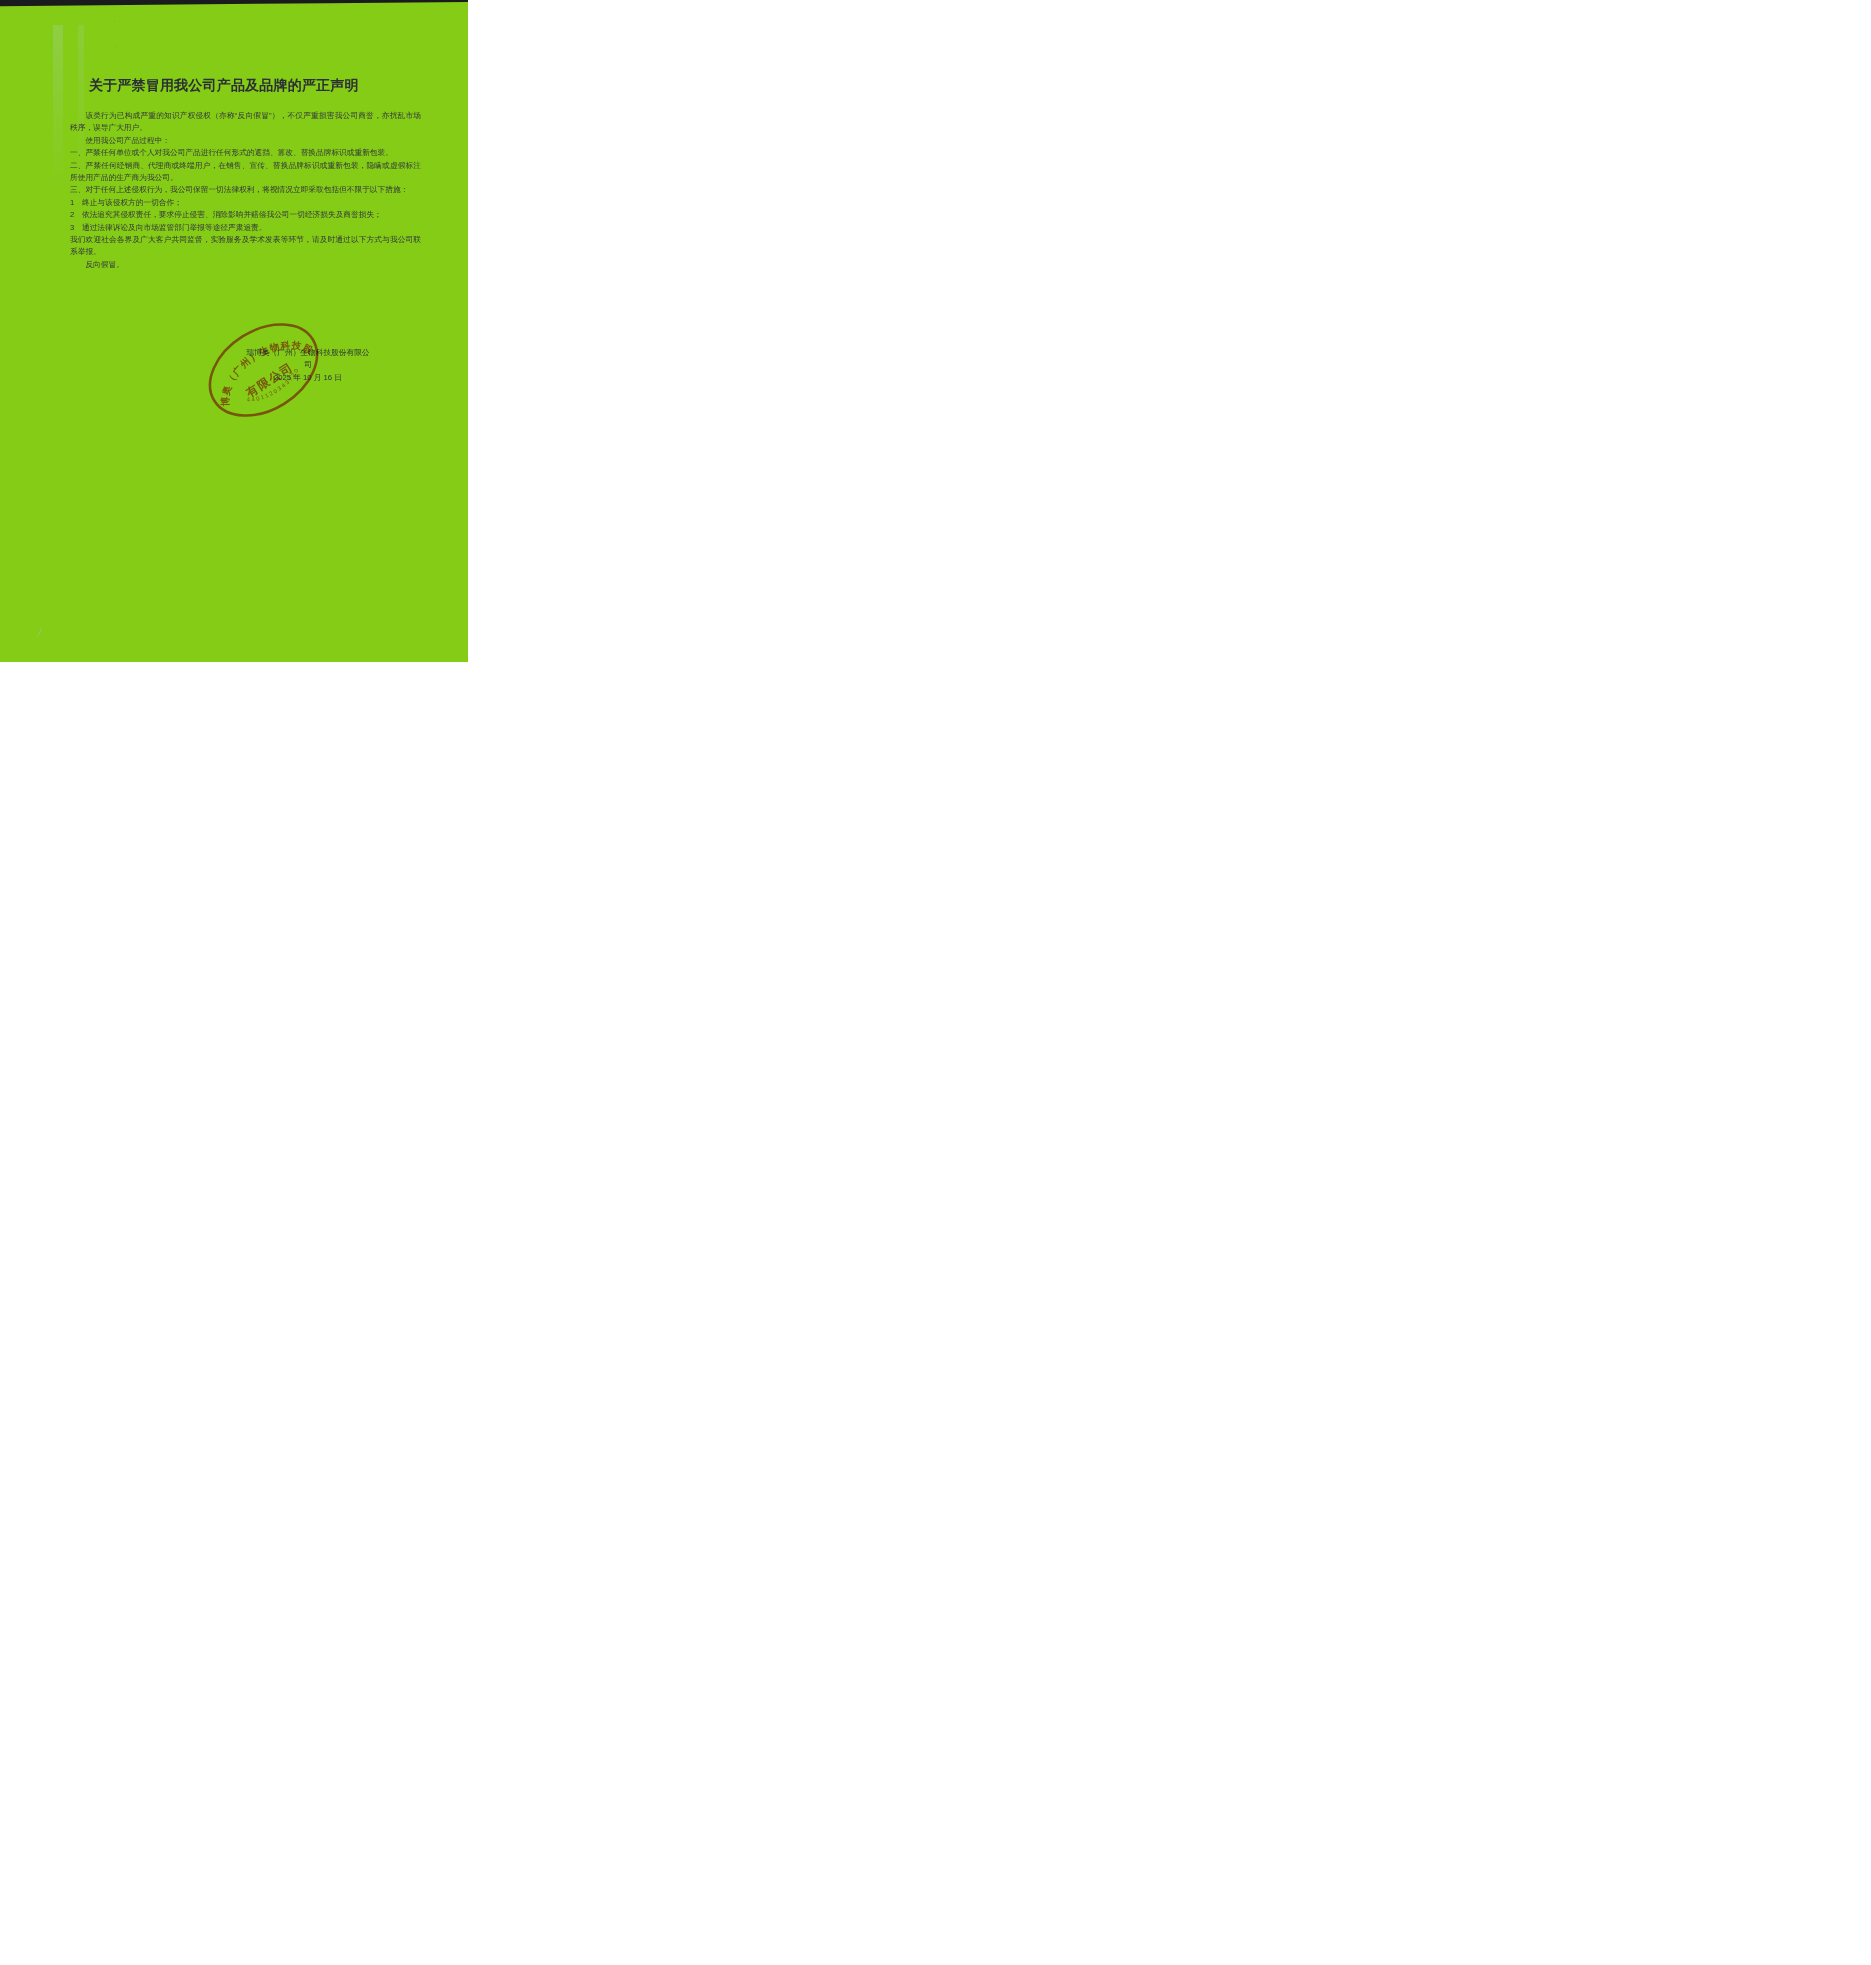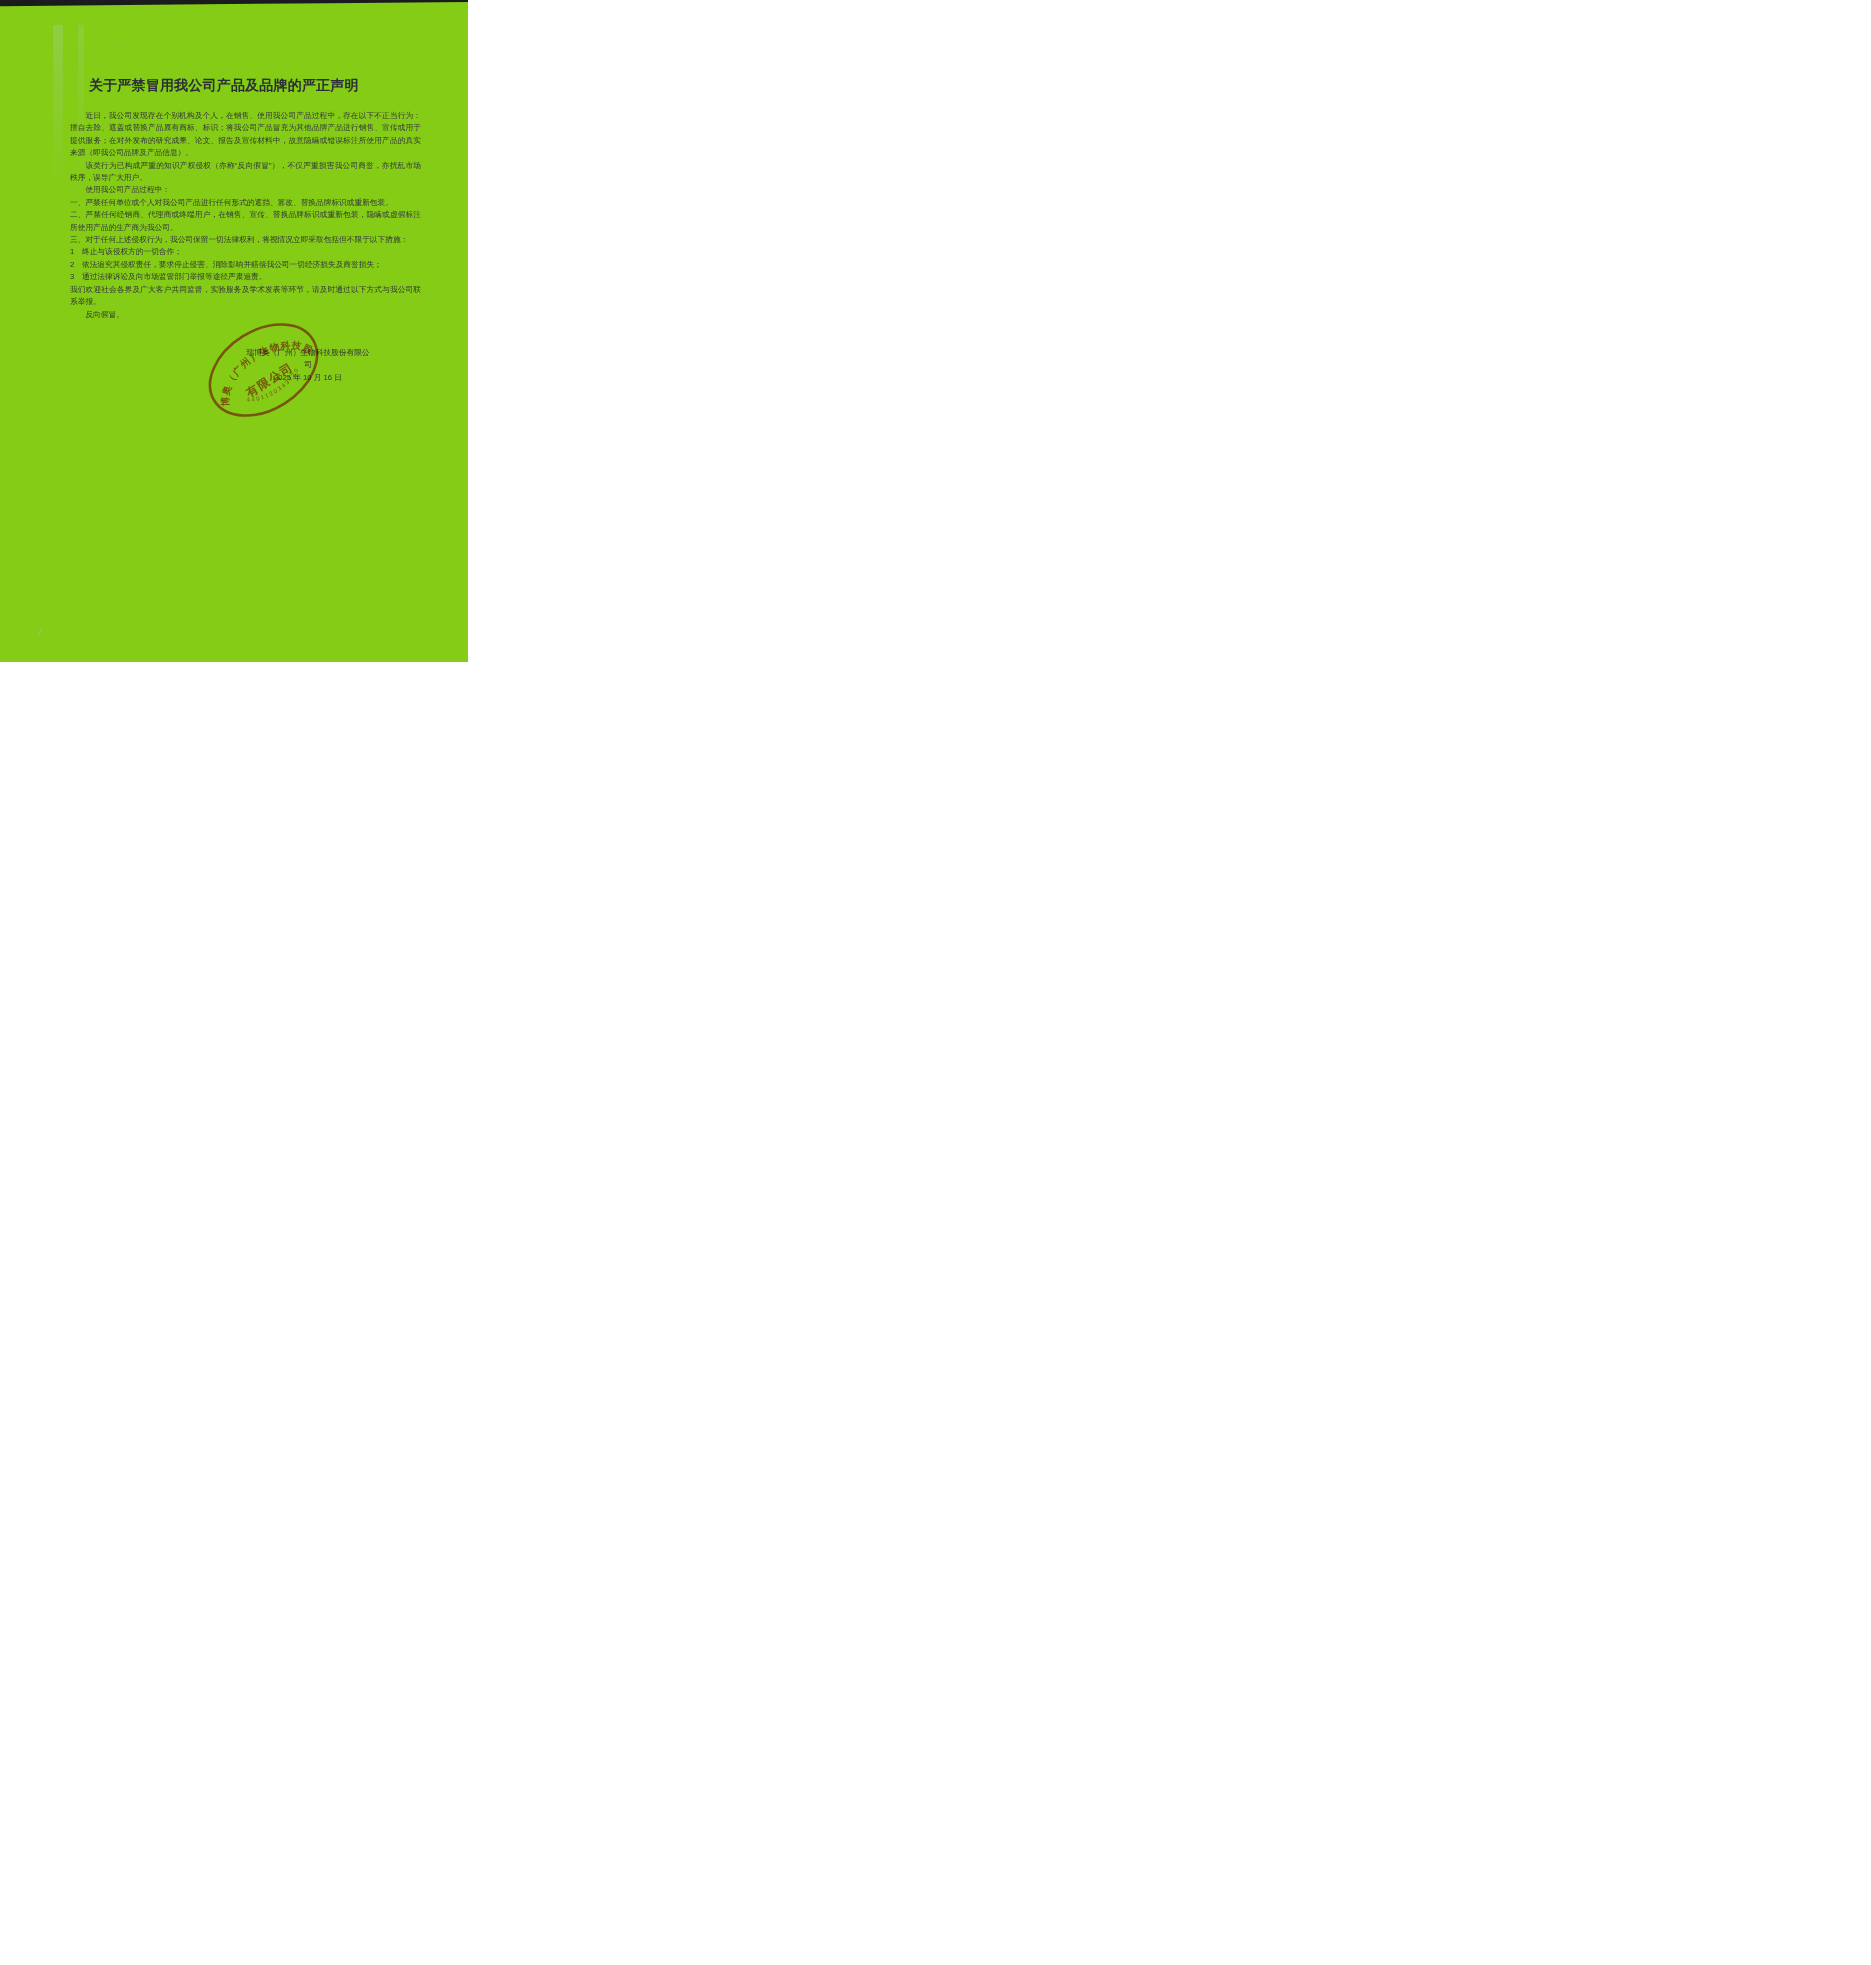--- a/index.html
+++ b/index.html
@@ -109,21 +109,20 @@
   <div class="streak s2"></div>
   <div class="speck" style="left:114px; top:19.7px; width:0.8px; height:2.4px;"></div>
   <div class="speck" style="left:116px; top:45px; width:0.4px; height:2px;"></div>
   <div class="speck" style="left:94px; top:52px; width:0.8px; height:1.2px;"></div>
   <div class="speck" style="left:328px; top:111px; width:1.2px; height:1.2px;"></div>
   <div class="smudge"></div>
 
   <h1 class="title">关于严禁冒用我公司产品及品牌的严正声明</h1>
 
   <div class="doc-body">
-    <p class="indent">近日，我公司发现存在个别机构及个人，在销售、使用我公司产品过程中，存在以下不正当行为：擅自去除、遮盖或替换产品原有商标、标识；将我公司产品冒充为其他品牌产品进行销售、宣传或用于提供服务；在对外发布的研究成果、论文、报告及宣传材料中，故意隐瞒或错误标注所使用产品的真实来源（即我公司品牌及产品信息）。</p>
     <p class="indent">该类行为已构成严重的知识产权侵权（亦称“反向假冒”），不仅严重损害我公司商誉，亦扰乱市场秩序，误导广大用户。</p>
     <p class="indent">使用我公司产品过程中：</p>
     <p>一、严禁任何单位或个人对我公司产品进行任何形式的遮挡、篡改、替换品牌标识或重新包装。</p>
     <p>二、严禁任何经销商、代理商或终端用户，在销售、宣传、替换品牌标识或重新包装，隐瞒或虚假标注所使用产品的生产商为我公司。</p>
     <p>三、对于任何上述侵权行为，我公司保留一切法律权利，将视情况立即采取包括但不限于以下措施：</p>
     <p class="sub-item">1　终止与该侵权方的一切合作；</p>
     <p class="sub-item">2　依法追究其侵权责任，要求停止侵害、消除影响并赔偿我公司一切经济损失及商誉损失；</p>
     <p class="sub-item">3　通过法律诉讼及向市场监管部门举报等途径严肃追责。</p>
     <p>我们欢迎社会各界及广大客户共同监督，实验服务及学术发表等环节，请及时通过以下方式与我公司联系举报。</p>
     <p class="indent">反向假冒。</p>

